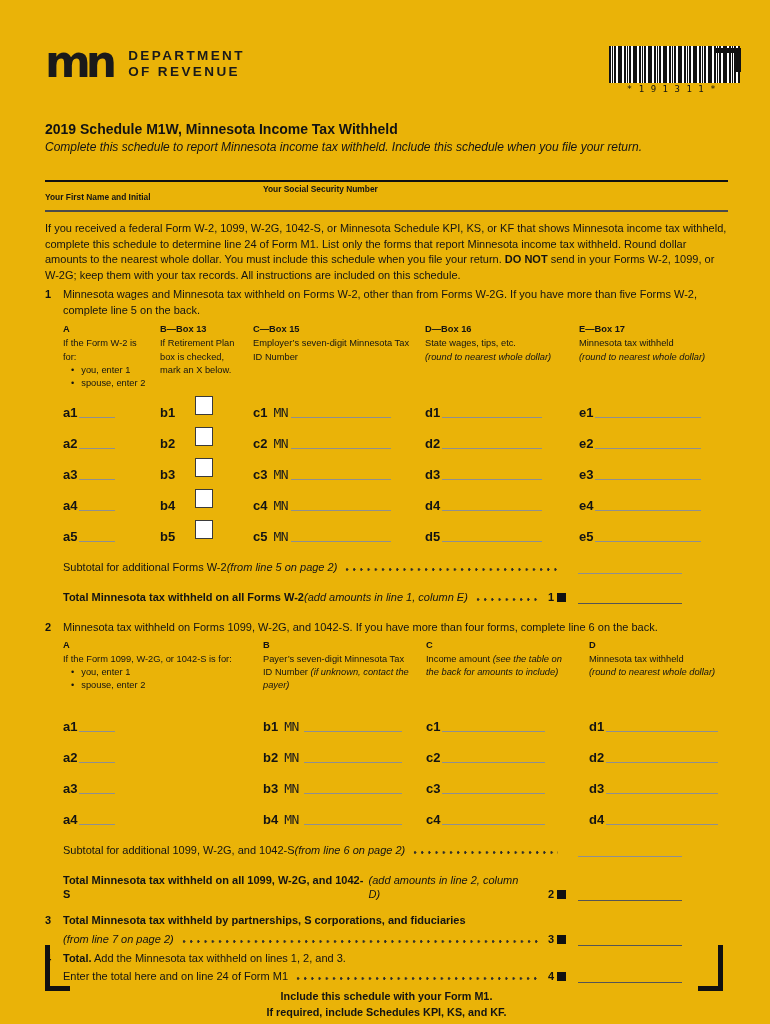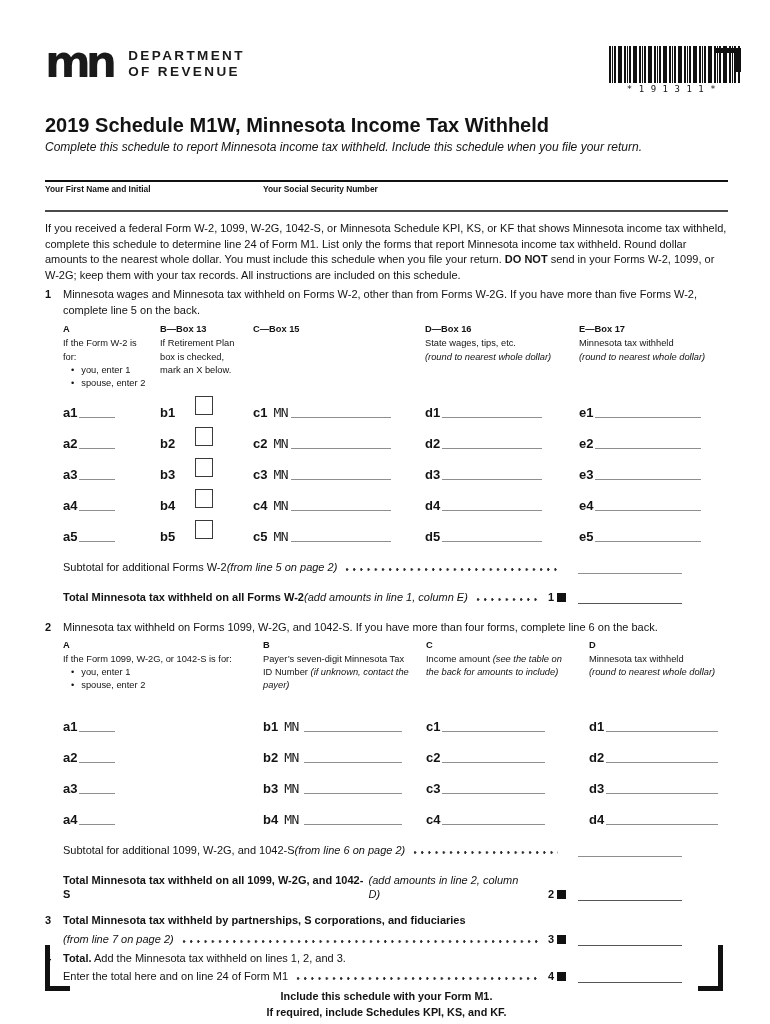--- a/index.html
+++ b/index.html
@@ -1,17 +1,17 @@
 <!DOCTYPE html>
 <html><head>
 <meta charset="utf-8">
 <style>
   html,body{margin:0;padding:0;background:#e8e8e8;}
   .page{
-    position:relative;width:770px;height:1024px;margin:0 auto;background:#ffffff;
+    position:relative;width:770px;height:1024px;margin:0 auto;background:#eab308;
     color:#131313;font-family:"Liberation Sans",sans-serif;box-sizing:border-box;
     padding:44px 42px 0 45px;overflow:hidden;
   }
   
   .header{position:relative;height:50px;}
   .logo{display:flex;align-items:flex-start;}
   .mn-mark{font-family:"DejaVu Sans",sans-serif;font-weight:bold;font-size:44px;
     line-height:36px;letter-spacing:-5px;color:#1a1a1a;}
   .dept{margin-left:16px;font-size:13.5px;font-weight:bold;letter-spacing:2.4px;
     line-height:16px;padding-top:4px;color:#1a1a1a;}
@@ -20,28 +20,28 @@
     background-image:
       repeating-linear-gradient(90deg,#111 0 2px,rgba(255,255,255,0) 2px 5px),
       repeating-linear-gradient(90deg,#111 0 1px,rgba(255,255,255,0) 1px 3px);}
   .barcode-label{font-family:"DejaVu Sans Mono",monospace;font-size:9px;
     letter-spacing:6.5px;text-align:center;margin-top:1px;white-space:nowrap;}
   .corner{position:absolute;}
   .corner.tr{top:4px;right:-13px;width:20px;height:19px;border-top:5px solid #111;border-right:5px solid #111;}
   .corner.bl{left:45px;bottom:33px;width:20px;height:41px;border-left:5px solid #111;border-bottom:5px solid #111;}
   .corner.br{right:47px;bottom:33px;width:20px;height:41px;border-right:5px solid #111;border-bottom:5px solid #111;}
   
-  .title{font-size:20px;font-weight:bold;margin:20px 0 3px;}
+  .title{font-size:14px;font-weight:bold;margin:27px 0 3px;}
   .subtitle{font-size:12px;margin:0 0 26px;font-style:italic;}
   
   .name-block{border-top:2.6px solid #111;border-bottom:2.2px solid #4a4a4a;}
   .name-row{display:flex;height:28px;box-sizing:border-box;padding-top:2px;}
   .name-row.second{border-top:1.3px dotted #777;}
   .name-cell{font-size:8.4px;font-weight:bold;}
-  .nc1{flex:0 0 218px;}.nc2{flex:0 0 304px;}.nc3{flex:1;}
+  .nc1{flex:0 0 218px;margin-top:8px;}.nc2{flex:0 0 304px;}.nc3{flex:1;}
   
   .intro{font-size:11px;line-height:15.6px;margin:9px 0 4px;}
   .item-line{display:flex;font-size:11px;line-height:15.4px;margin:2px 0 3px;}
   .item-num{flex:0 0 18px;font-weight:bold;}
   .item-text{flex:1;}
   .b{font-weight:bold;}
   .it{font-style:italic;}
   
   .grid1{display:grid;grid-template-columns:97px 93px 172px 154px 149px;margin-left:18px;}
   .grid2{display:grid;grid-template-columns:200px 163px 163px 139px;margin-left:18px;}
@@ -120,20 +120,21 @@
         <li>you, enter 1</li>
         <li>spouse, enter 2</li>
       </ul>
     </div>
     <div class="colhead">
       <span class="letter">B—Box 13</span>
       <span>If Retirement Plan box is checked, mark an X below.</span>
     </div>
     <div class="colhead">
       <span class="letter">C—Box 15</span>
+      <span>Employer’s seven-digit Minnesota Tax ID Number</span>
     </div>
     <div class="colhead">
       <span class="letter">D—Box 16</span>
       <span>State wages, tips, etc.</span><br>
       <span class="it">(round to nearest whole dollar)</span>
     </div>
     <div class="colhead">
       <span class="letter">E—Box 17</span>
       <span>Minnesota tax withheld</span><br>
       <span class="it">(round to nearest whole dollar)</span>

